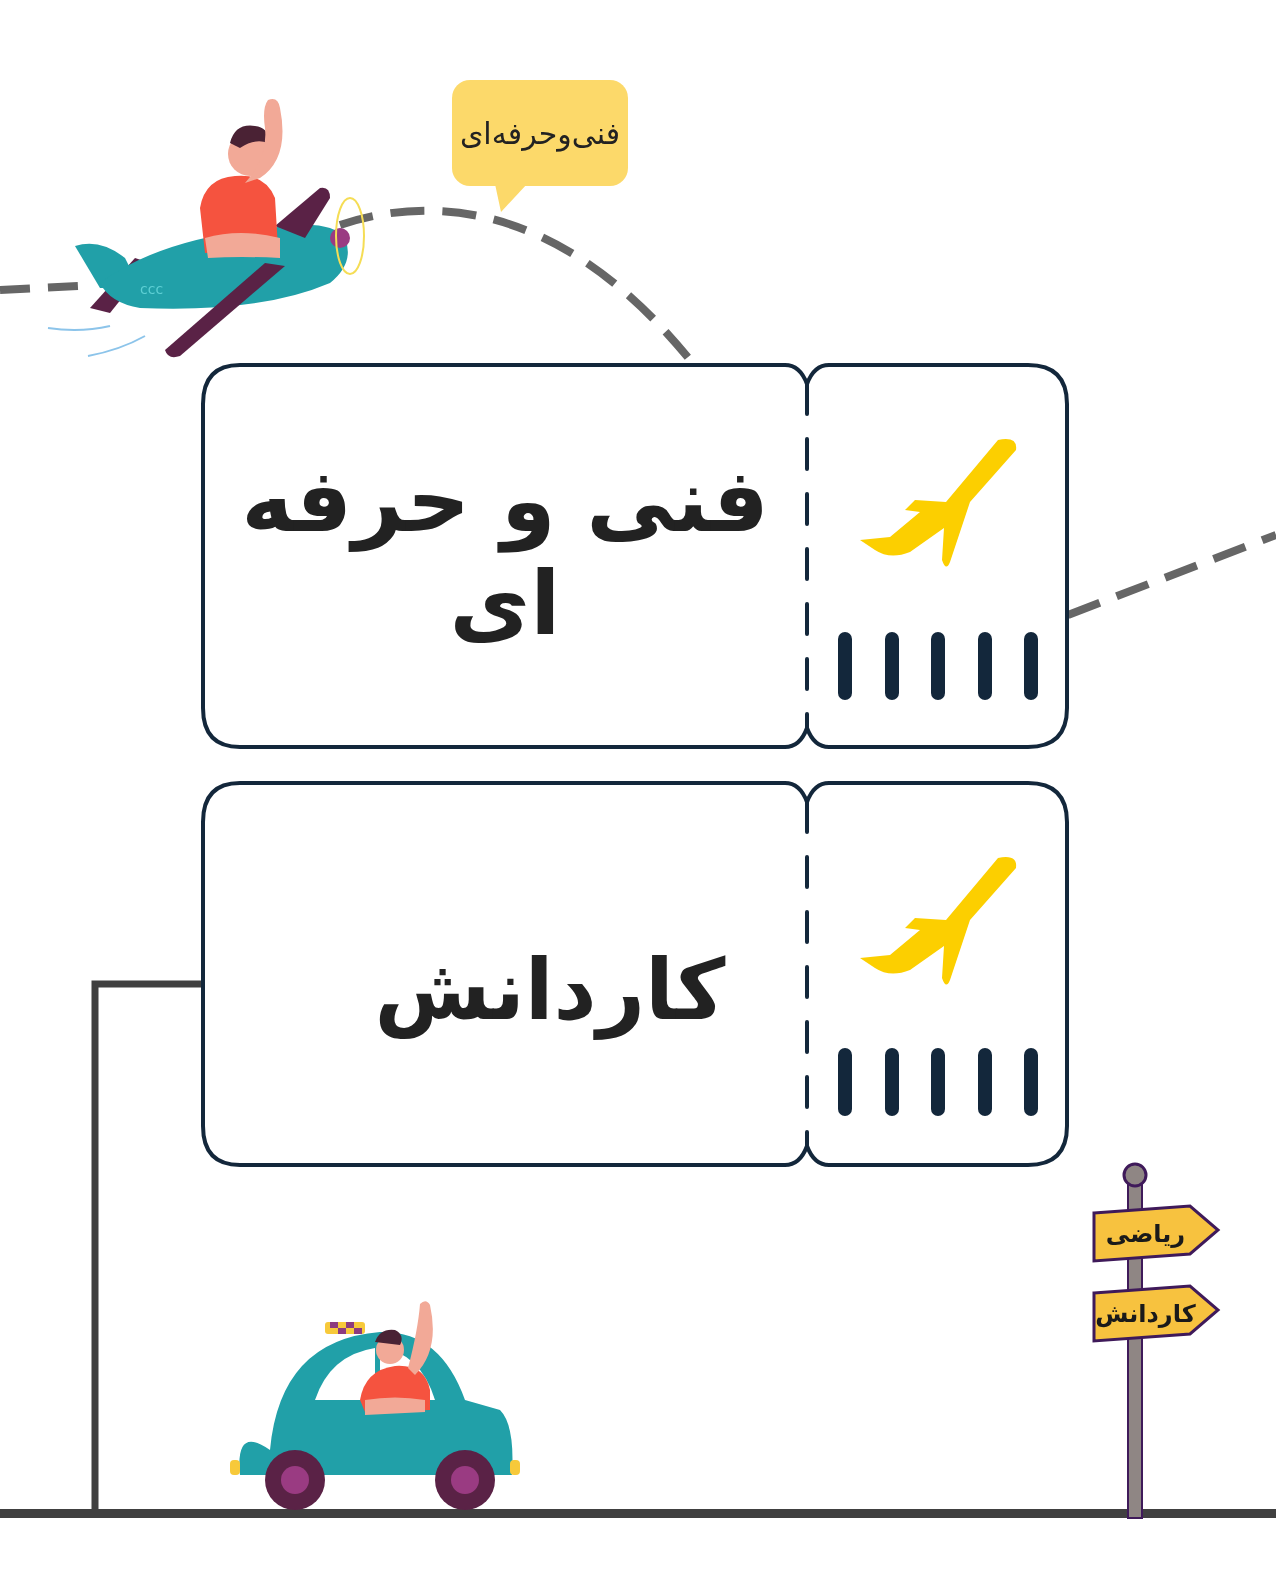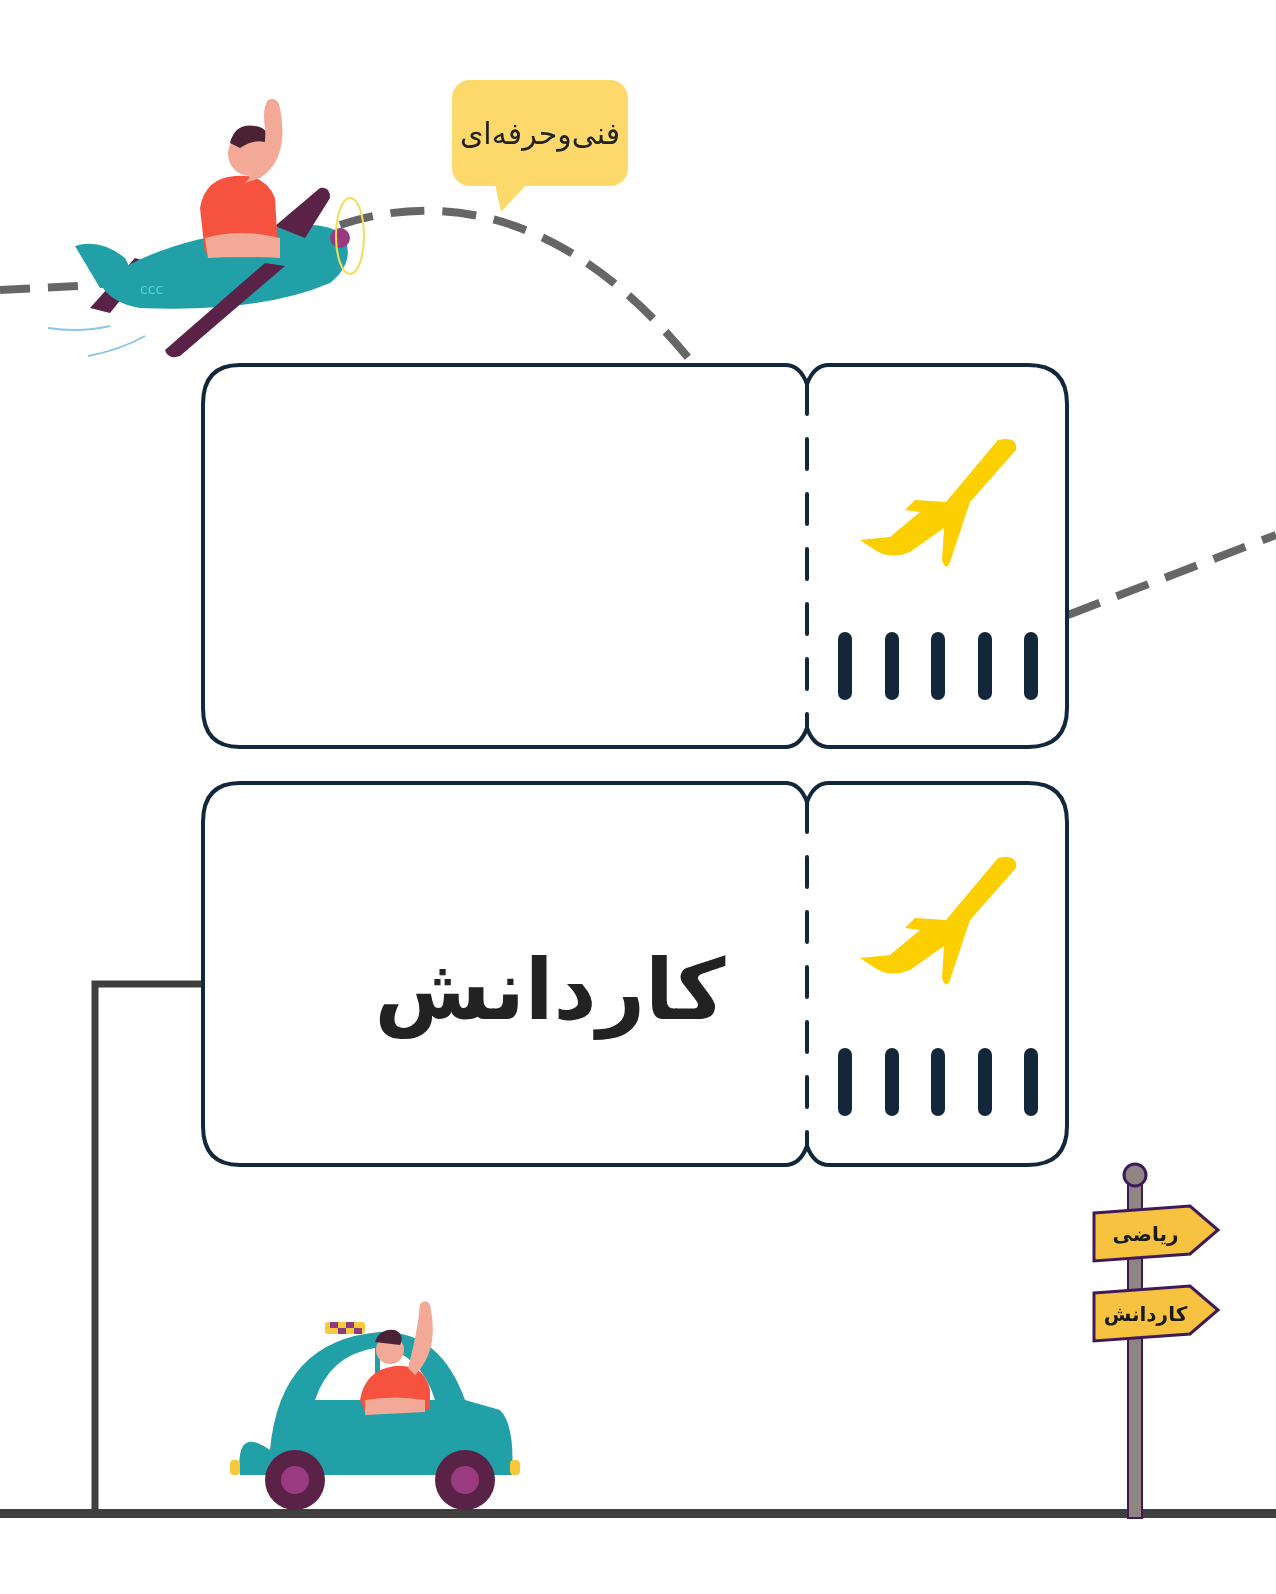--- a/index.html
+++ b/index.html
@@ -9,21 +9,21 @@
   .bubble {
     left:452px; top:80px; width:176px; height:106px; background:#fcd96a; border-radius:18px;
     display:flex; align-items:center; justify-content:center; direction:rtl;
     font-size:30px; color:#222; font-family:"DejaVu Sans", sans-serif;
   }
   .ticket-text {
     direction:rtl; font-weight:bold; color:#222; font-family:"DejaVu Sans", sans-serif;
     display:flex; align-items:center; justify-content:center; text-align:center;
   }
   .sign-text {
-    direction:rtl; font-weight:bold; color:#1a1a1a; font-size:20px; font-family:"DejaVu Sans", sans-serif;
+    direction:rtl; font-weight:bold; color:#1a1a1a; font-size:24px; font-family:"DejaVu Sans", sans-serif;
     display:flex; align-items:center; justify-content:center;
   }
 </style>
 </head>
 <body>
 
 <svg class="layer" width="1276" height="1594">
 
   <path d="M0 290 L80 286" stroke="#666" stroke-width="8" stroke-dasharray="30 18" fill="none"></path>
 
@@ -68,20 +68,21 @@
 
   <circle cx="300" cy="150" r="10" fill="#9a3b82"></circle>
   <ellipse cx="310" cy="148" rx="14" ry="38" fill="none" stroke="#f5dd55" stroke-width="2"></ellipse>
 </svg>
 
 <div class="abs" style="left:200px;top:362px;width:870px;height:388px">
   <svg class="layer" width="870" height="388">
     <path d="M40 3 L585 3 Q600 3 607 22 Q614 3 629 3 L828 3 Q867 3 867 42 L867 346 Q867 385 828 385 L629 385 Q614 385 607 366 Q600 385 585 385 L40 385 Q3 385 3 346 L3 42 Q3 3 40 3 Z" fill="#fff" stroke="#13273b" stroke-width="4"></path>
     <line x1="607" y1="22" x2="607" y2="366" stroke="#13273b" stroke-width="4" stroke-dasharray="30 25" stroke-linecap="round"></line>
   </svg>
+  <div class="abs ticket-text" style="left:10px;top:40px;width:590px;height:300px;font-size:88px">فنی و حرفه ای</div>
   <svg class="abs" style="left:650px;top:70px" width="170" height="145" viewBox="0 0 170 145">
     <path d="M148 8 Q168 4 166 18 L120 70 L100 130 Q96 140 92 128 L94 96 L60 120 Q40 128 25 118 L10 108 L40 105 L70 80 L55 78 L65 68 L96 70 Z" fill="#fccf00"></path>
   </svg>
   <div class="abs" style="left:638px;top:270px;width:200px;height:68px;display:flex;justify-content:space-between">
     <span style="width:14px;background:#13273b;border-radius:7px"></span>
     <span style="width:14px;background:#13273b;border-radius:7px"></span>
     <span style="width:14px;background:#13273b;border-radius:7px"></span>
     <span style="width:14px;background:#13273b;border-radius:7px"></span>
     <span style="width:14px;background:#13273b;border-radius:7px"></span>
   </div>

